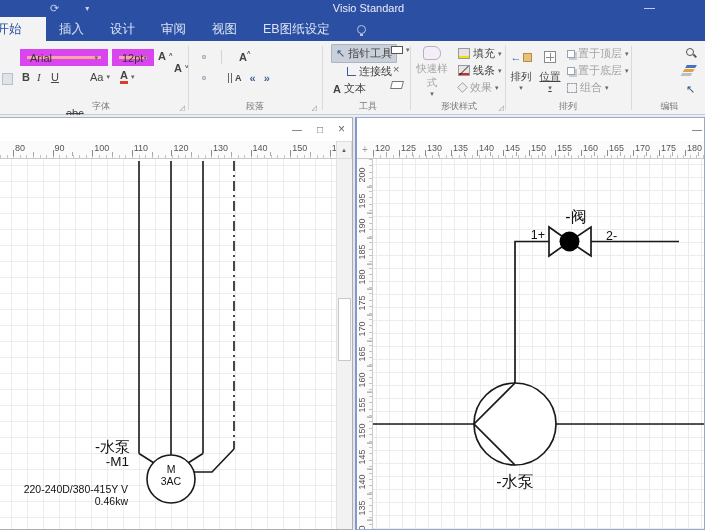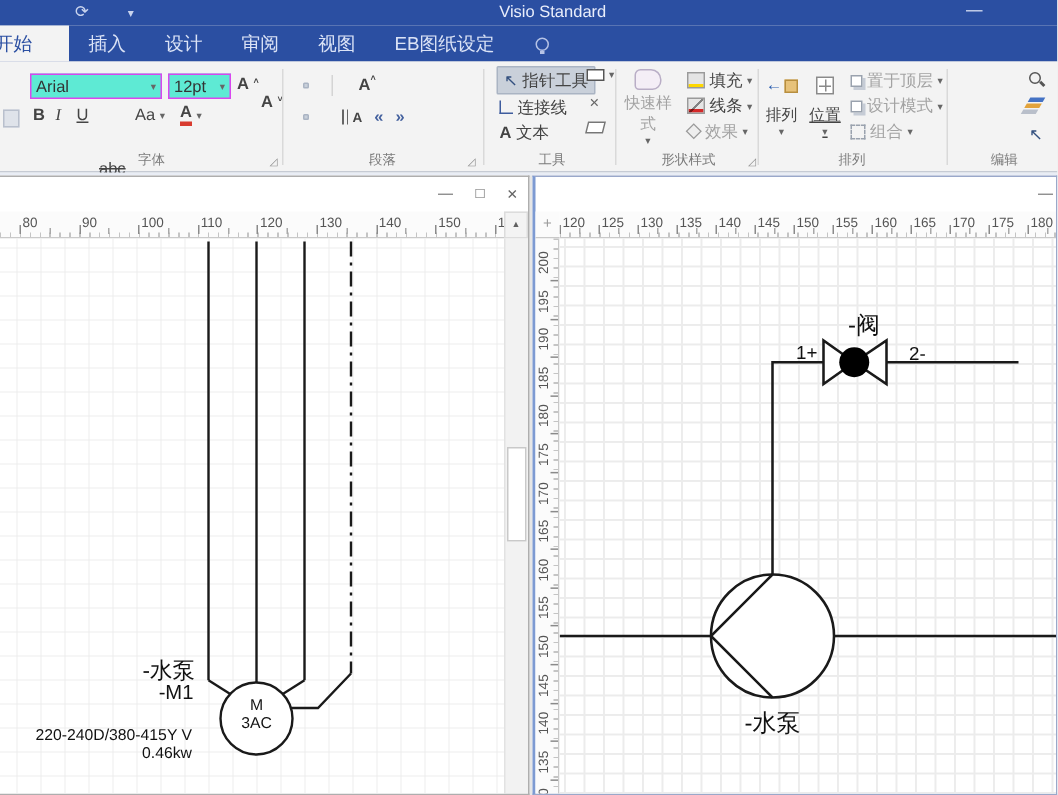--- a/index.html
+++ b/index.html
@@ -22,21 +22,21 @@
   .tab.active { background:#f3f3f3; color:#2b4fa2; width:74px; margin-left:-28px; justify-content:center; padding:0; }
   .tellme { display:flex; align-items:center; gap:7px; margin-left:14px; font-size:12.5px; color:#b6c3e6; white-space:nowrap; }
   .bulb { width:9px; height:9px; border:1px solid #b6c3e6; border-radius:50%; position:relative; }
   .bulb::after { content:""; position:absolute; left:2px; bottom:-3px; width:3px; height:2px; background:#b6c3e6; }
   
   .ribbon { position:absolute; left:0; top:41px; right:0; height:74px; background:#f3f3f3; border-bottom:1px solid #c6cbd4; }
   .rg { position:absolute; top:0; bottom:0; }
   .rg-label { position:absolute; bottom:1px; left:0; right:0; text-align:center; font-size:9px; color:#7b7b7b; white-space:nowrap; }
   .divider { position:absolute; top:5px; bottom:4px; width:1px; background:#d9d9d9; }
   .launcher { position:absolute; bottom:2px; right:1px; font-size:7px; color:#909090; }
-  .combo { position:absolute; height:17px; background:#5eead4; border:1px solid #d946ef; font-size:11px; color:#333;
+  .combo { position:absolute; height:17px; background:#fca5a5; border:7px solid #d946ef; font-size:11px; color:#333;
            display:flex; align-items:center; justify-content:space-between; padding:0 3px; }
   .combo .caret { font-size:7px; color:#666; }
   .rbtn { position:absolute; display:flex; align-items:center; gap:3px; font-size:11px; color:#444; white-space:nowrap; }
   .rbtn .caret { font-size:7px; color:#666; }
   .rbtn.dis { color:#a3a3a3; }
   .selbtn { background:#c9d0da; border:1px solid #aab4c3; border-radius:1px; padding:1px 4px; }
   .bigbtn { position:absolute; top:3px; width:34px; height:54px; display:flex; flex-direction:column; align-items:center; justify-content:flex-start; font-size:10.5px; color:#444; text-align:center; }
   .bigbtn .bb-ic { height:26px; display:flex; align-items:center; }
   .bigbtn .caret { font-size:7px; color:#666; margin-top:0px; }
   .bigbtn.dis { color:#a3a3a3; }
@@ -209,21 +209,21 @@
 
     <div class="rg" style="left:327px;width:82px;">
       <div class="rbtn selbtn" style="left:4px;top:3px;">
         <span style="color:#33507f;">↖</span>
         <span>指针工具</span>
       </div>
       <div class="rbtn" style="left:64px;top:5px;">
         <span class="ic-rect"></span>
         <span class="caret">▾</span>
       </div>
-      <div class="rbtn" style="left:6px;top:23px;">
+      <div class="rbtn" style="left:20px;top:23px;">
         <span class="ic-elbow"></span>
         <span>连接线</span>
       </div>
       <div class="rbtn" style="left:66px;top:22px;color:#666;">×</div>
       <div class="rbtn" style="left:6px;top:40px;">
         <span class="fontA">A</span>
         <span>文本</span>
       </div>
       <div class="rbtn" style="left:64px;top:40px;">
           <span class="ic-para"></span>
@@ -278,21 +278,21 @@
         <span>位置</span>
         <span class="caret">▾</span>
       </div>
       <div class="rbtn dis" style="left:60px;top:5px;">
         <span class="ic-ovl"></span>
         <span>置于顶层</span>
         <span class="caret">▾</span>
       </div>
       <div class="rbtn dis" style="left:60px;top:22px;">
         <span class="ic-ovl"></span>
-        <span>设计模式</span>
+        <span>置于底层</span>
         <span class="caret">▾</span>
       </div>
       <div class="rbtn dis" style="left:60px;top:39px;">
         <span class="ic-grp"></span>
         <span>组合</span>
         <span class="caret">▾</span>
       </div>
       <div class="rg-label">排列</div>
     </div>
     <div class="divider" style="left:631px;"></div>

